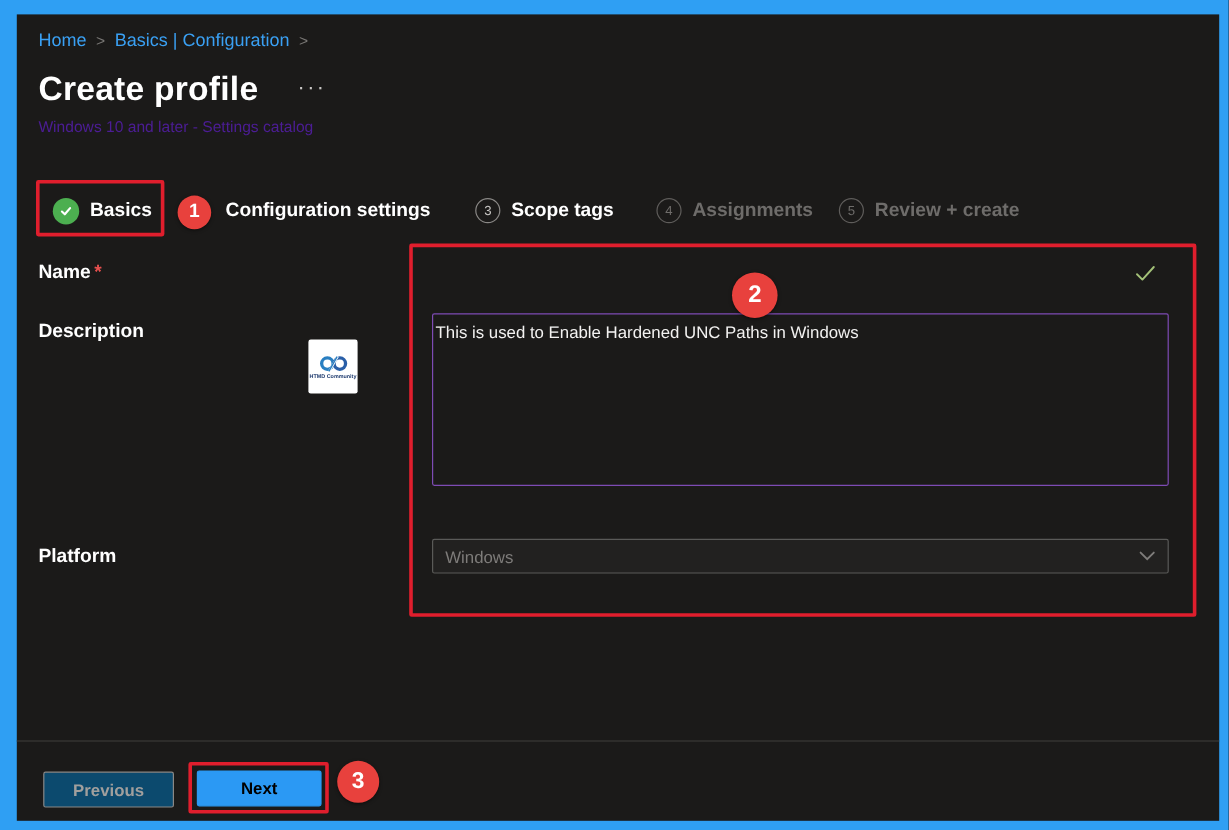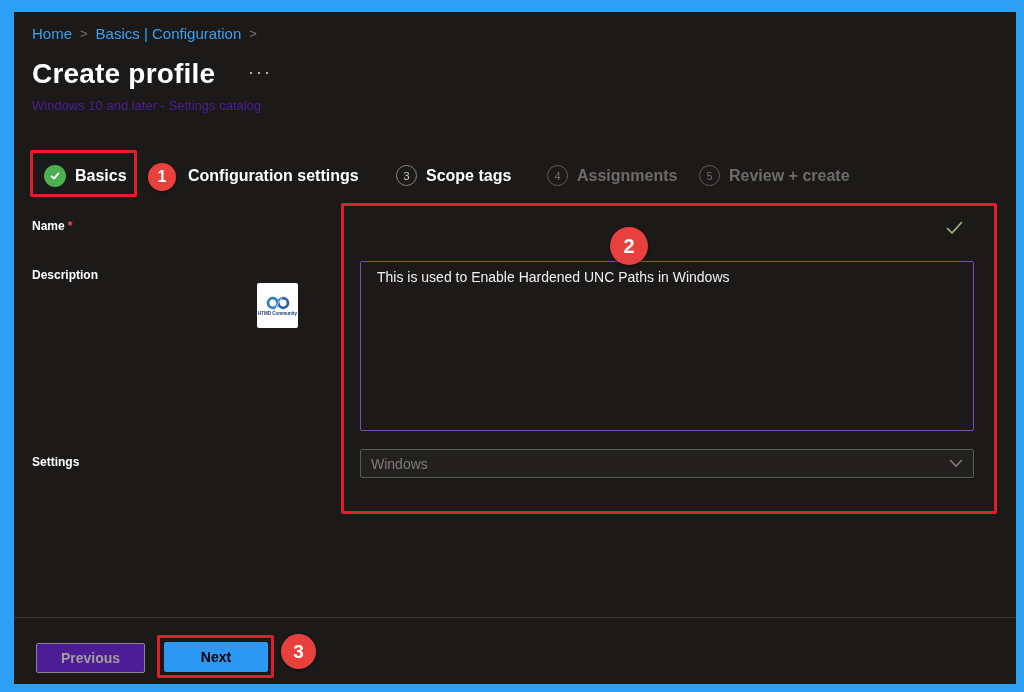--- a/index.html
+++ b/index.html
@@ -35,32 +35,32 @@
     display:flex; align-items:center; justify-content:center;
     font-size:11px; color:#c8c6c4; flex:0 0 auto;
   }
   .num-circle.dim { border-color:#5f5d5b; color:#6e6c6a; }
   .check-circle {
     width:22px; height:22px; border-radius:50%; background:#4caf50;
     display:flex; align-items:center; justify-content:center; flex:0 0 auto;
   }
 
   
-  .field-label { font-size:12px; font-weight:600; color:#ffffff; }
+  .field-label { font-size:16px; font-weight:600; color:#ffffff; }
   .req { color:#e8504f; margin-left:3px; }
   .text-input {
     left:360px; width:614px; height:29px;
     background:#1b1a19; border:1.5px solid #7e4bb4; border-radius:2px;
     color:#f3f2f1; font-size:14px; padding:0 30px 0 10px;
     font-family:"Liberation Sans",sans-serif; outline:none;
   }
   .textarea-input {
-    left:360px; width:614px; height:170px;
+    left:360px; width:614px; height:144px;
     background:#1b1a19; border:1.5px solid #7e4bb4; border-radius:2px;
-    color:#f3f2f1; font-size:14px; padding:6px 16px; resize:none;
+    color:#f3f2f1; font-size:14px; padding:6px 2px; resize:none;
     font-family:"Liberation Sans",sans-serif; outline:none; line-height:1.4;
   }
   .dropdown {
     left:360px; top:449px; width:614px; height:29px;
     background:#222120; border:1px solid #5a5a58; border-radius:2px;
     display:flex; align-items:center; padding:0 10px; cursor:pointer;
   }
   .dropdown-value { color:#7e7c7a; font-size:14px; flex:1; }
 
   
@@ -81,21 +81,21 @@
 
   
   .footer-divider { left:14px; right:8px; top:617px; height:1px; background:#3a3938; }
   .btn {
     height:30px; border-radius:2px; font-size:14px; font-weight:600;
     display:flex; align-items:center; justify-content:center; cursor:pointer;
     font-family:"Liberation Sans",sans-serif;
   }
   .btn-previous {
     left:36px; top:643px; width:109px;
-    background:#4c1d95; border:1px solid #8a8886; color:#a19f9d;
+    background:#0c4a6e; border:1px solid #8a8886; color:#a19f9d;
   }
   .btn-next {
     left:164px; top:642px; width:104px;
     background:#2b99f4; border:1px solid #2b99f4; color:#000000; font-weight:bold;
   }
 </style>
 </head>
 <body>
 
 <div class="frame">
@@ -137,21 +137,21 @@
 
   <div class="abs step" style="left:699px; top:165px;">
     <span class="num-circle dim">5</span>
     <span class="step-label-dim">Review + create</span>
   </div>
 
   <div class="abs field-label" style="left:32px; top:219px;">
     <span>Name</span><span class="req">*</span>
   </div>
   <div class="abs field-label" style="left:32px; top:268px;">Description</div>
-  <div class="abs field-label" style="left:32px; top:455px;">Settings</div>
+  <div class="abs field-label" style="left:32px; top:455px;">Platform</div>
 
   <div class="abs watermark">
     <svg width="26" height="14" viewBox="0 0 30 16">
       <circle cx="9" cy="8" r="5.5" stroke="#2a7fc1" stroke-width="3.2" fill="none"></circle>
       <circle cx="21" cy="8" r="5.5" stroke="#2a5fa8" stroke-width="3.2" fill="none"></circle>
       <line x1="19" y1="1" x2="11" y2="15" stroke="#ffffff" stroke-width="2.2"></line>
       <line x1="18.4" y1="1.4" x2="10.4" y2="15.4" stroke="#2a7fc1" stroke-width="1.4"></line>
     </svg>
     <span class="watermark-text">HTMD Community</span>
   </div>

